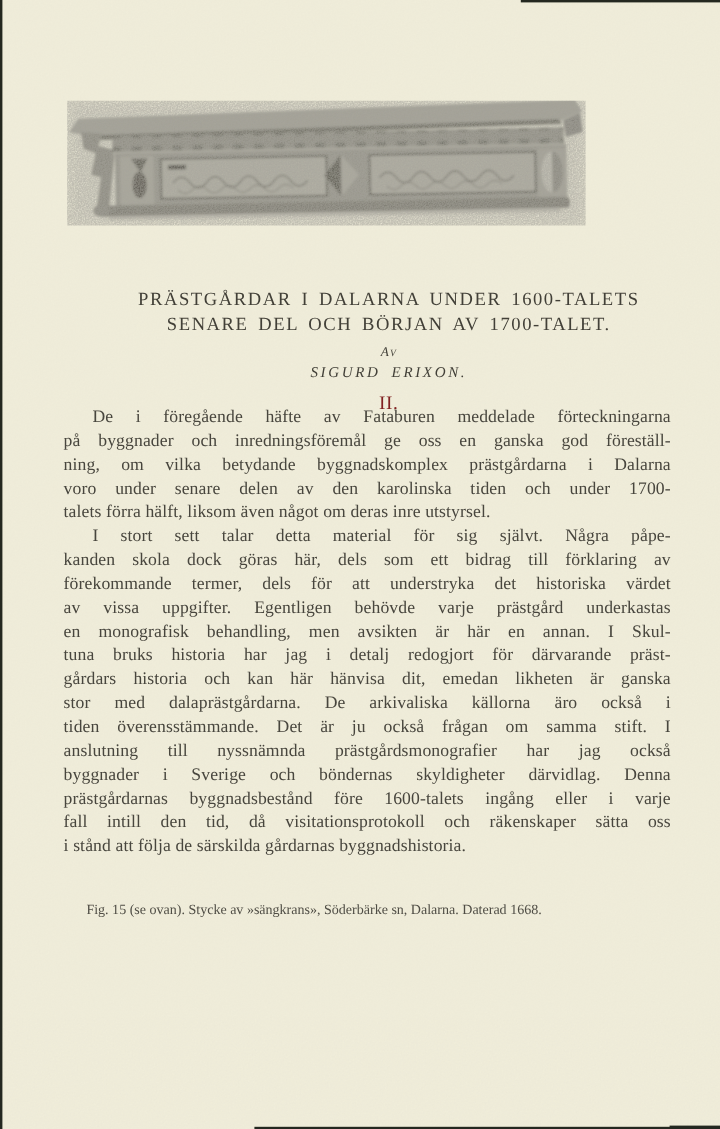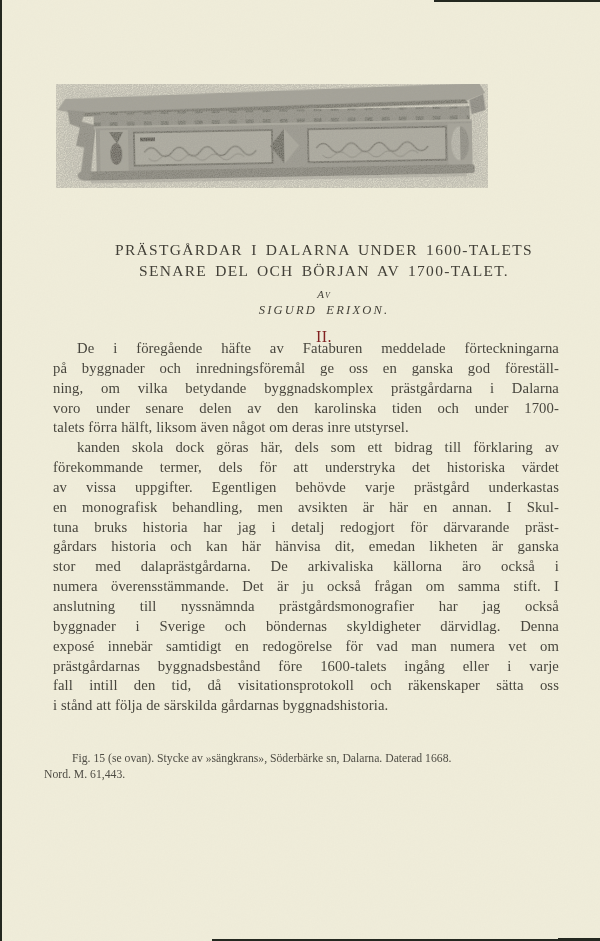--- a/index.html
+++ b/index.html
@@ -127,40 +127,39 @@
 
   <div class="content">
     <div class="para">
         <div class="tline">De i föregående häfte av Fataburen meddelade förteckningarna</div>
         <div class="tline">på byggnader och inredningsföremål ge oss en ganska god föreställ-</div>
         <div class="tline">ning, om vilka betydande byggnadskomplex prästgårdarna i Dalarna</div>
         <div class="tline">voro under senare delen av den karolinska tiden och under 1700-</div>
         <div class="tline">talets förra hälft, liksom även något om deras inre utstyrsel.</div>
       </div>
     <div class="para">
+        <div class="tline">I stort sett talar detta material för sig självt.  Några påpe-</div>
         <div class="tline">kanden skola dock göras här, dels som ett bidrag till förklaring av</div>
         <div class="tline">förekommande termer, dels för att understryka det historiska värdet</div>
         <div class="tline">av vissa uppgifter.  Egentligen behövde varje prästgård underkastas</div>
         <div class="tline">en monografisk behandling, men avsikten är här en annan.  I Skul-</div>
         <div class="tline">tuna bruks historia har jag i detalj redogjort för därvarande präst-</div>
         <div class="tline">gårdars historia och kan här hänvisa dit, emedan likheten är ganska</div>
         <div class="tline">stor med dalaprästgårdarna.  De arkivaliska källorna äro också i</div>
-        <div class="tline">numera överensstämmande.  Det är ju också frågan om samma stift.  I</div>
+        <div class="tline">tiden överensstämmande.  Det är ju också frågan om samma stift.  I</div>
         <div class="tline">anslutning till nyssnämnda prästgårdsmonografier har jag också</div>
         <div class="tline">byggnader i Sverige och böndernas skyldigheter därvidlag.  Denna</div>
-        <div class="tline">exposé innebär samtidigt en redogörelse för vad man numera vet om</div>
         <div class="tline">prästgårdarnas byggnadsbestånd före 1600-talets ingång eller i varje</div>
         <div class="tline">fall intill den tid, då visitationsprotokoll och räkenskaper sätta oss</div>
         <div class="tline">i stånd att följa de särskilda gårdarnas byggnadshistoria.</div>
       </div>
   </div>
 
   <div class="footnote">
       <div class="tline">Fig. 15 (se ovan).  Stycke av »sängkrans», Söderbärke sn, Dalarna.  Daterad 1668.</div>
-      <div class="tline">Nord. M. 61,443.</div>
     </div>
 
   <svg class="page-noise" viewBox="0 0 600 941" xmlns="http://www.w3.org/2000/svg">
     <defs>
       <filter id="paperGrain">
         <feTurbulence type="fractalNoise" baseFrequency="0.7" numOctaves="2" stitchTiles="stitch" result="n"></feTurbulence>
         <feColorMatrix in="n" type="matrix" values="0 0 0 0 0.55  0 0 0 0 0.53  0 0 0 0 0.45  0.25 0.25 0.25 0 -0.22"></feColorMatrix>
       </filter>
     </defs>
     <rect width="600" height="941" filter="url(#paperGrain)" opacity="0.35"></rect>

